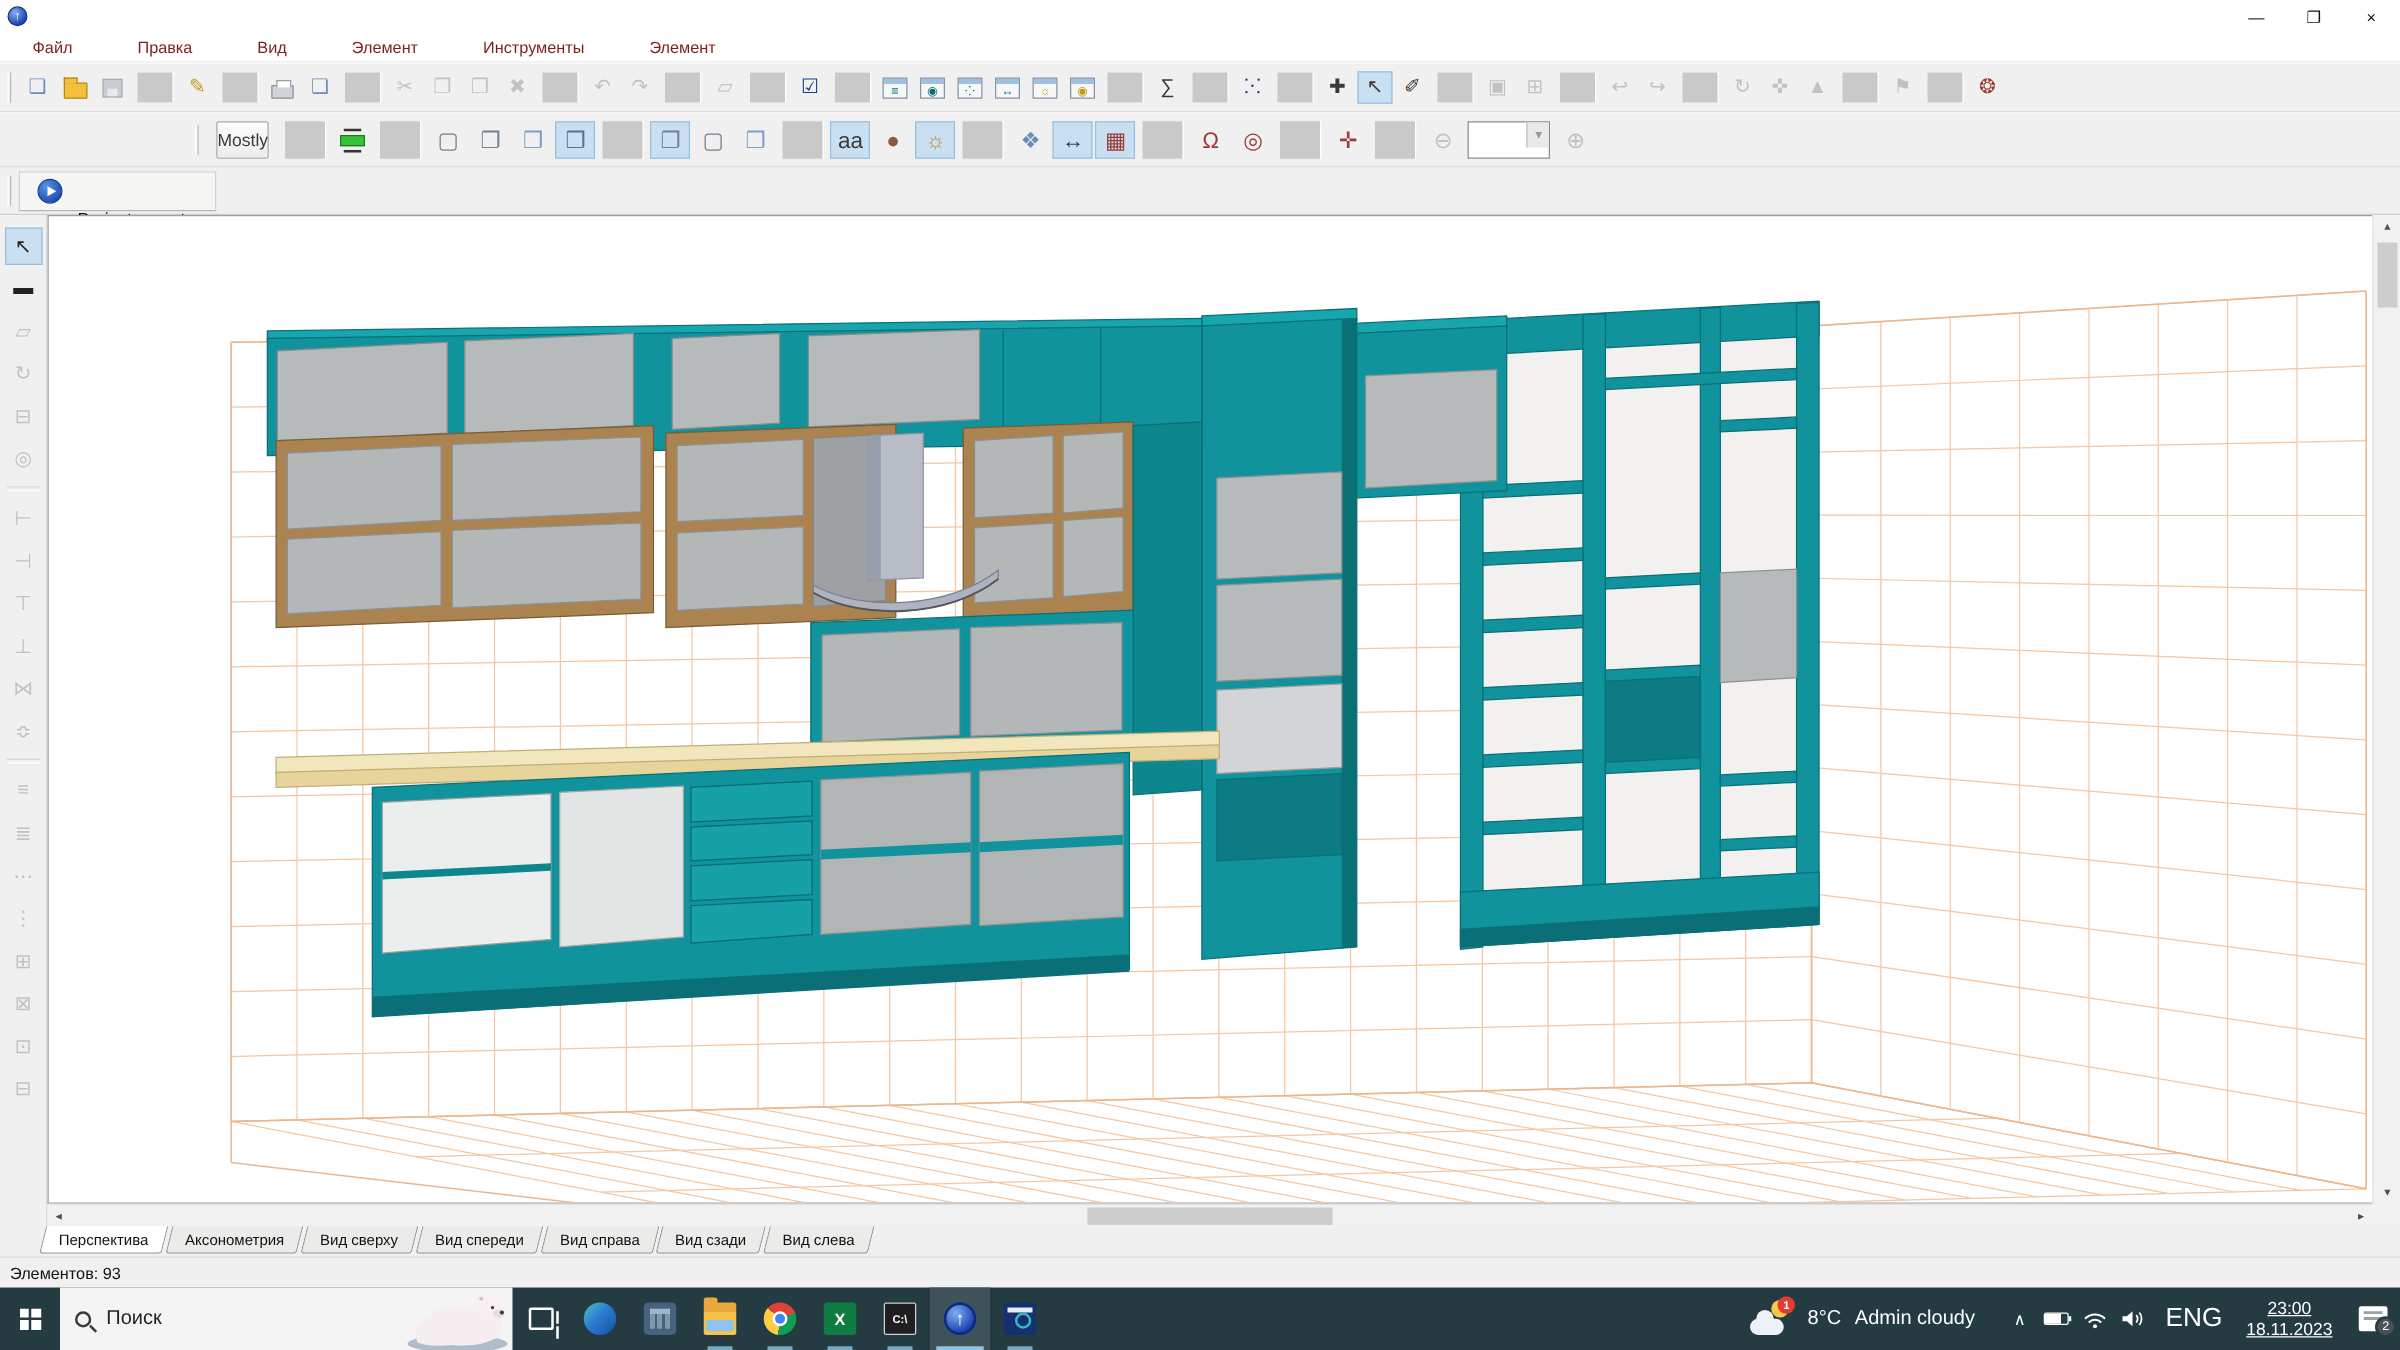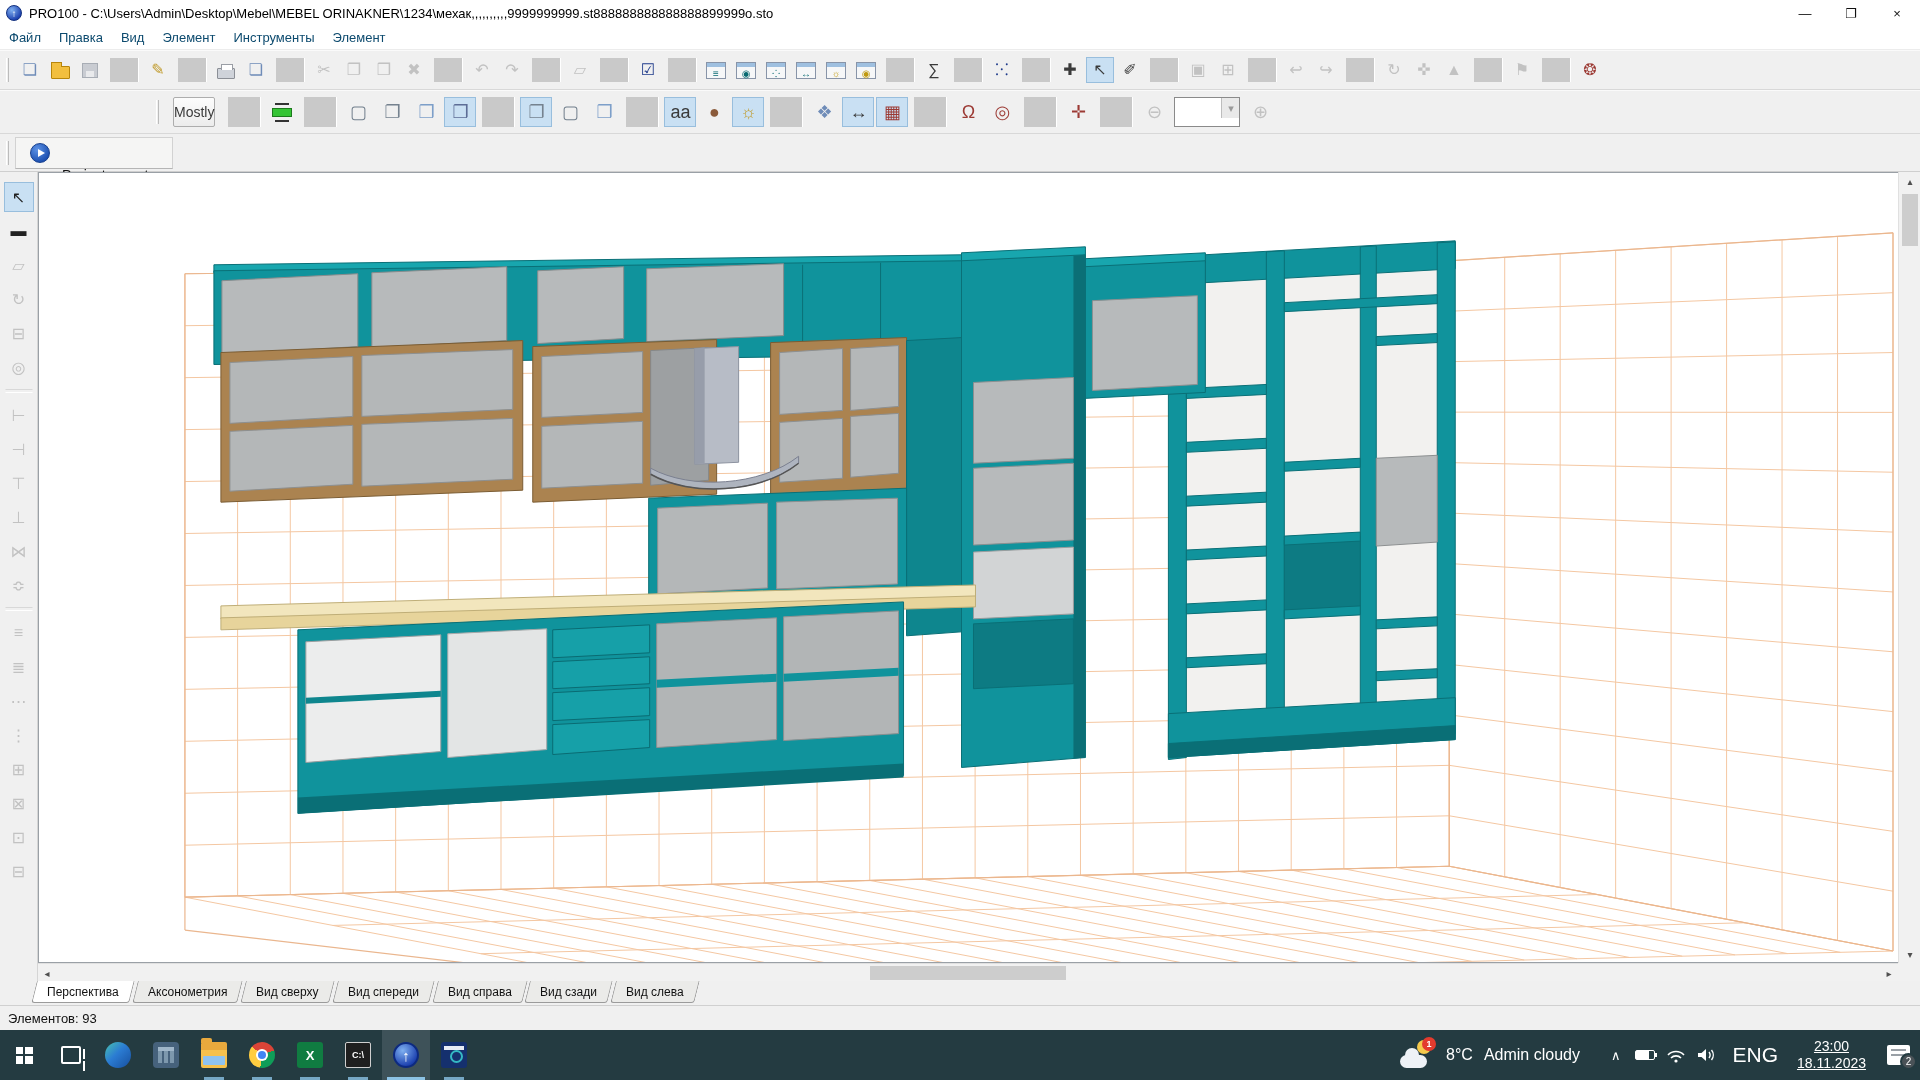--- a/index.html
+++ b/index.html
@@ -7,21 +7,21 @@
   *{box-sizing:border-box;}
   
   .titlebar{height:26px;background:#fff;display:flex;align-items:center;padding-left:6px;}
   .appico{width:16px;height:16px;border-radius:50%;background:radial-gradient(circle at 35% 30%,#7fb0f0,#1b3fae 75%);
     border:1px solid #12307f;color:#fff;font-size:10px;font-weight:bold;display:flex;align-items:center;justify-content:center;}
   .title-text{font-size:13px;color:#000;margin-left:7px;white-space:nowrap;}
   .win-controls{margin-left:auto;display:flex;height:26px;}
   .wc{width:46px;height:26px;display:flex;align-items:center;justify-content:center;font-size:13px;color:#111;}
   
   .menubar{height:24px;background:#fff;display:flex;align-items:center;font-size:13px;border-bottom:1px solid #ececec;}
-  .mi{padding:3px 9px;color:#0c4a6e;}
+  .mi{padding:3px 26px;color:#7f1d1d;}
   
   .toolbar{background:#f0f0f0;border-top:1px solid #fafafa;border-bottom:1px solid #d8d8d8;
     display:flex;align-items:center;padding:0 4px;}
   #tb1{height:40px;} #tb2{height:44px;}
   .grip{width:3px;height:24px;border-left:1px solid #fff;border-right:1px solid #bcbcbc;margin:0 6px 0 2px;}
   .items{display:flex;align-items:center;}
   .tbi{min-width:28px;height:26px;display:flex;align-items:center;justify-content:center;
     border:1px solid transparent;margin:0 1px;color:#3a3a3a;}
   #tb2 .tbi{min-width:32px;height:30px;}
   .tbi .g{display:inline-block;font-style:normal;font-size:16px;line-height:1;}
@@ -152,21 +152,20 @@
     border:2px solid #243b41;color:#fff;font-size:10px;display:flex;align-items:center;justify-content:center;}
   
   g[data-grid] line{stroke:#f4c7a2;stroke-width:1;}
   .roomline{stroke:#eab68e;stroke-width:1.2;fill:none;}
 </style>
 </head>
 <body>
 
 <div class="titlebar">
   <span class="appico">↑</span>
-  <span class="title-text">PRO100 - C:\Users\Admin\Desktop\Mebel\MEBEL ORINAKNER\1234\мехак,,,,,,,,,,9999999999.st888888888888888899999o.sto</span>
   <div class="win-controls">
       <div class="wc">
         <span class="wcg">—</span>
       </div>
       <div class="wc">
         <span class="wcg">❐</span>
       </div>
       <div class="wc">
         <span class="wcg">×</span>
       </div>
@@ -771,20 +770,34 @@
 
 <div class="taskbar">
   <div class="start">
     <span class="winlogo">
         <i></i>
         <i></i>
         <i></i>
         <i></i>
       </span>
   </div>
+  <div class="searchbox">
+    <span class="mag"></span>
+    <span class="search-text">Поиск</span>
+    <svg class="bear" width="96" height="50" viewBox="0 0 96 50">
+      <ellipse cx="52" cy="45" rx="40" ry="7" fill="#aebdc9"></ellipse>
+      <path d="M20,44 Q14,28 30,24 Q40,10 58,16 Q74,10 82,22 Q92,30 84,40 Q70,48 48,46 Q30,48 20,44 Z" fill="#f4eef1"></path>
+      <circle cx="78" cy="18" r="10" fill="#f6f0f3"></circle>
+      <circle cx="71" cy="9" r="3.5" fill="#f6f0f3"></circle>
+      <circle cx="71" cy="9" r="1.6" fill="#d9bfc8"></circle>
+      <circle cx="80" cy="16" r="1.3" fill="#3a3236"></circle>
+      <ellipse cx="85" cy="21" rx="4.5" ry="3.4" fill="#e9dde3"></ellipse>
+      <circle cx="87.5" cy="20" r="1.7" fill="#4a3a3e"></circle>
+    </svg>
+  </div>
   <div class="taskview">
     <span class="tv"></span>
   </div>
   <div class="apps">
       <div class="app t-edge">
         <span class="ai"></span>
       </div>
       <div class="app t-calc">
         <span class="ai"></span>
       </div>

